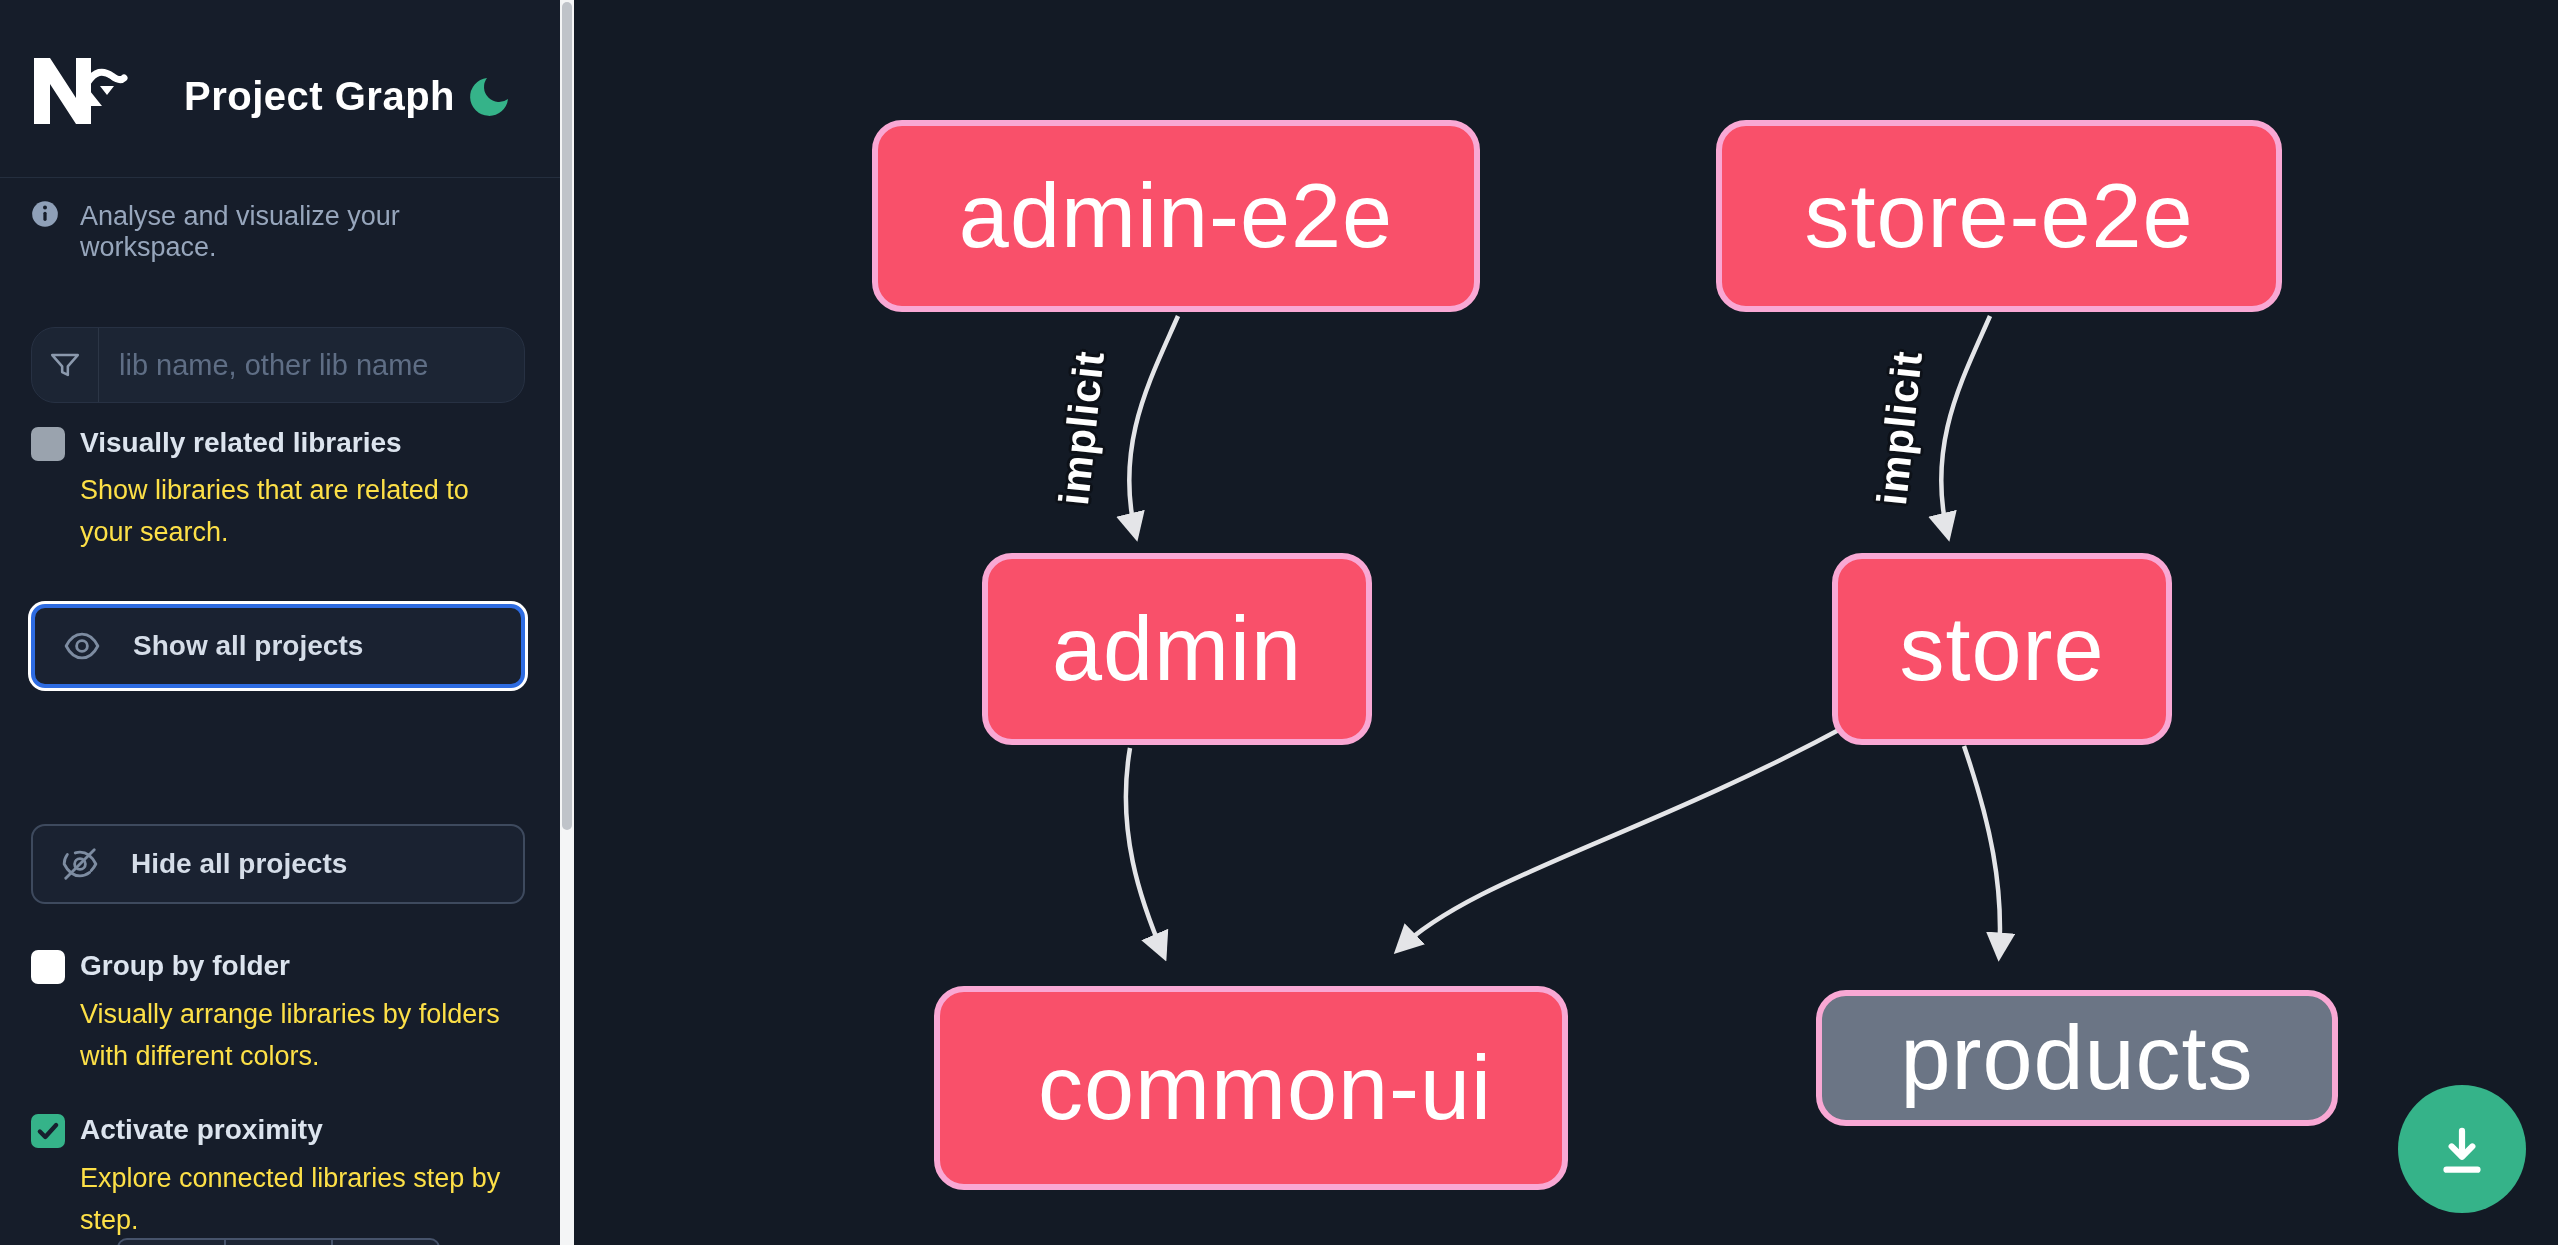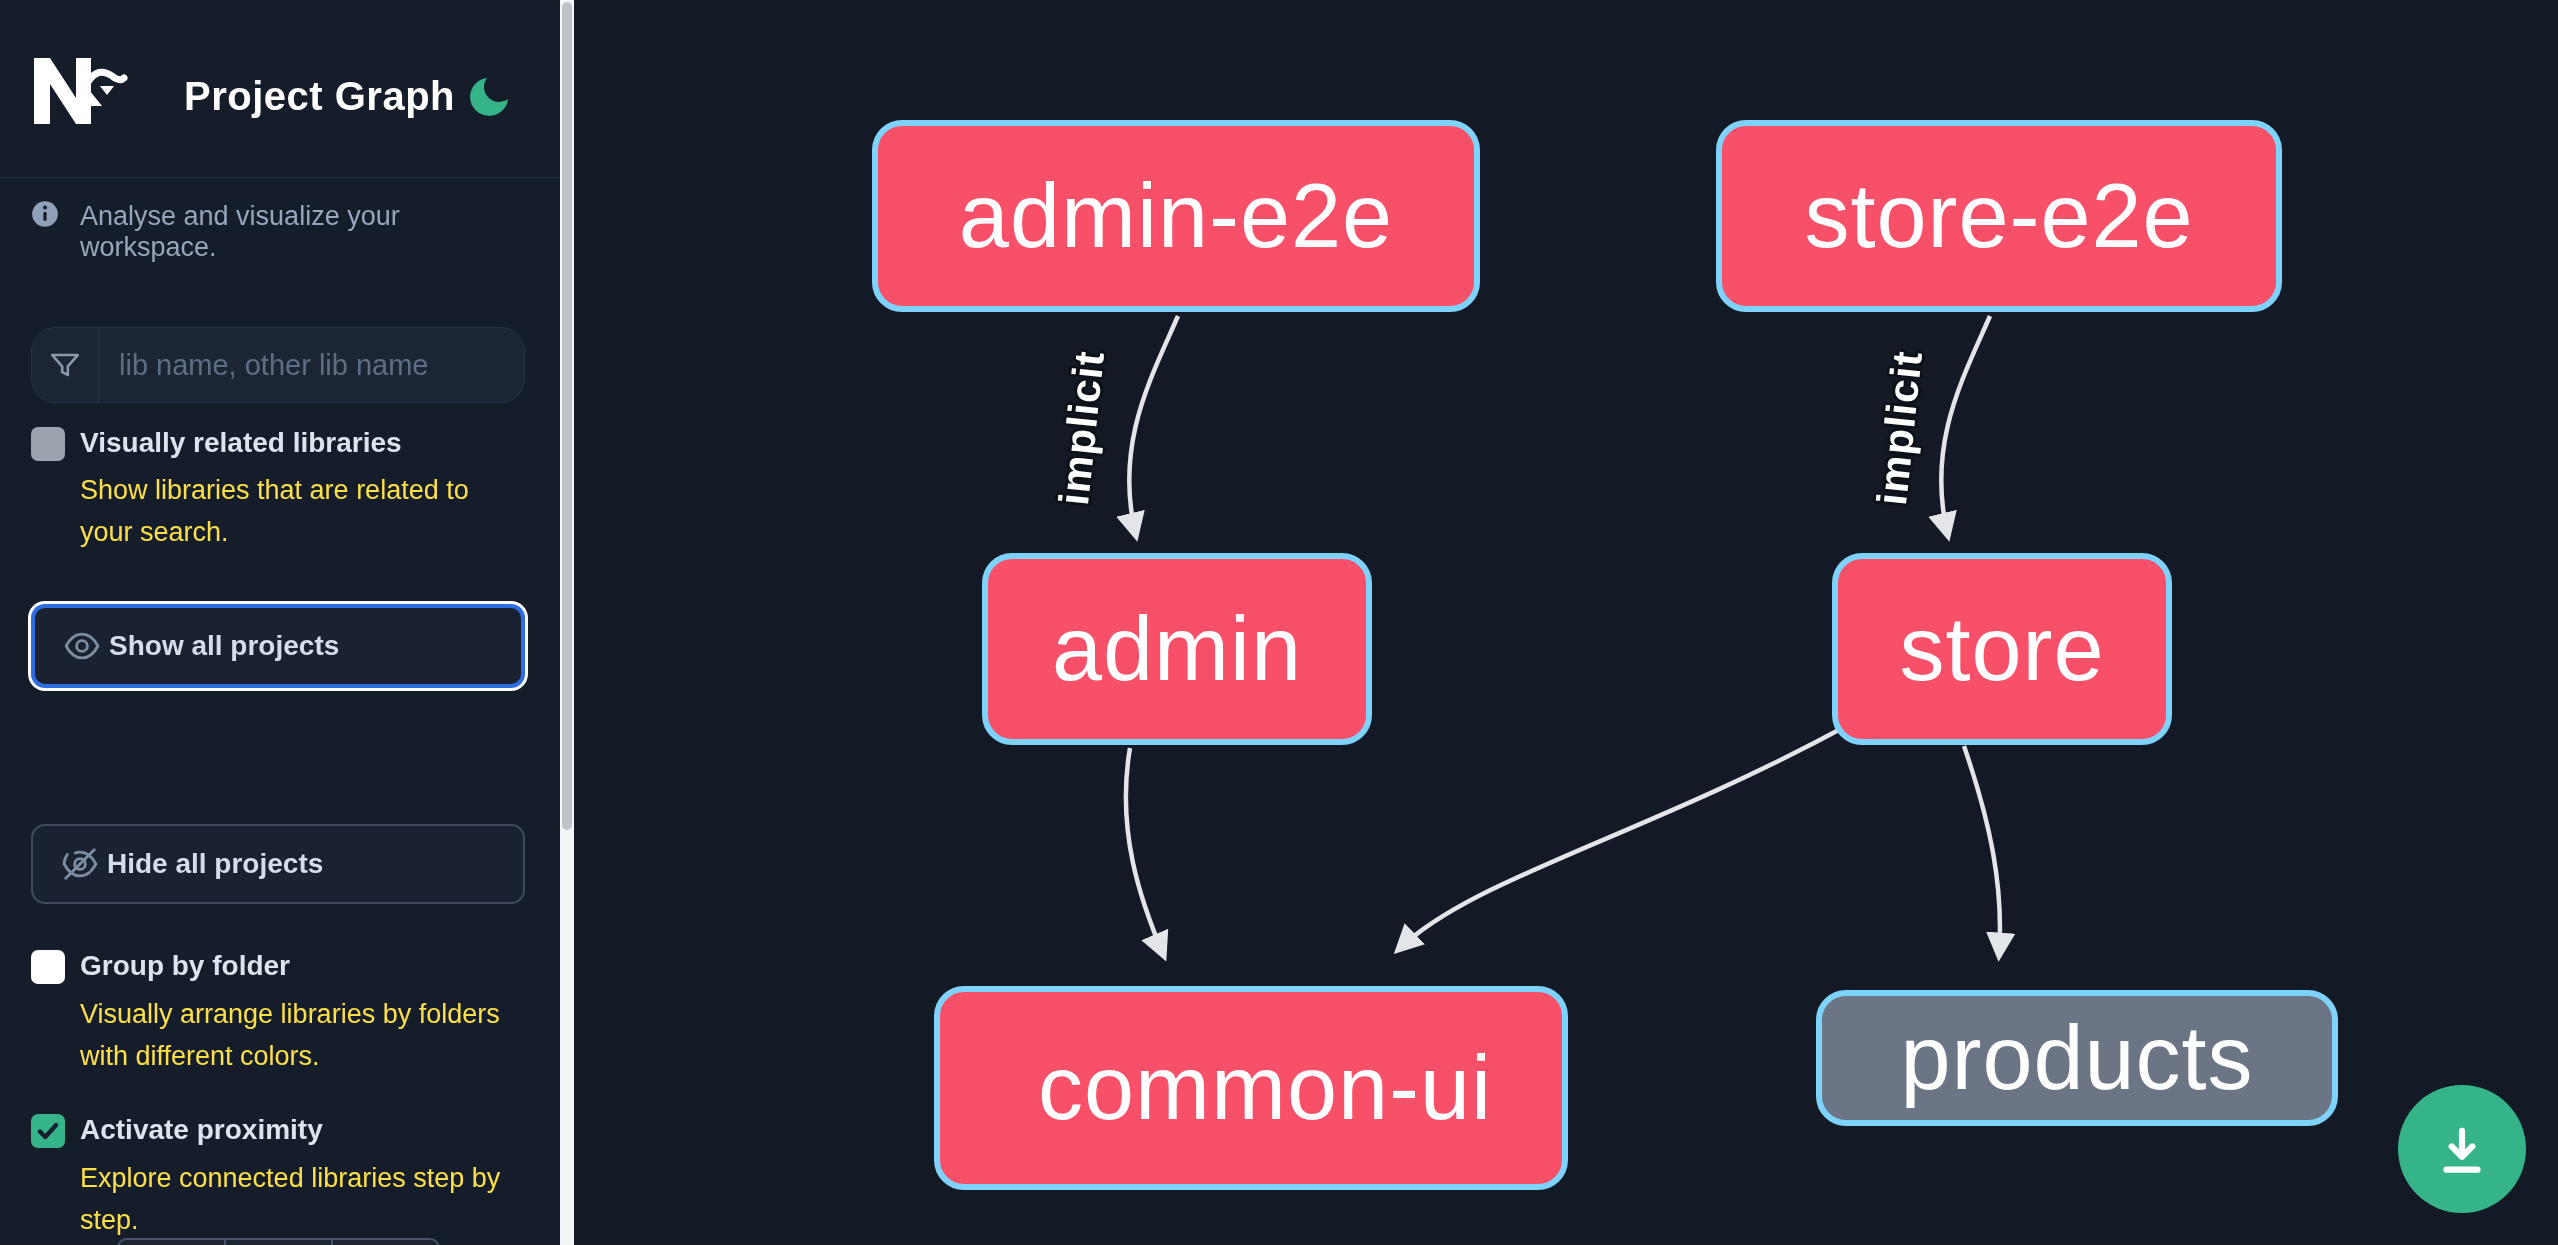--- a/index.html
+++ b/index.html
@@ -56,21 +56,21 @@
   .cbx {
     position:absolute; left:31px; width:34px; height:34px; border-radius:7px; cursor:pointer;
   }
   .cbx-gray { background:#9aa3ae; }
   .cbx-white { background:#ffffff; }
   .cbx-green { background:#35b389; display:flex; align-items:center; justify-content:center; }
   
   .sb-btn {
     position:absolute; left:31px; width:494px; height:84px;
     background:#1a2231; border-radius:14px;
-    display:flex; align-items:center; gap:8px; padding-left:28px; cursor:pointer;
+    display:flex; align-items:center; gap:32px; padding-left:28px; cursor:pointer;
     font-size:28px; font-weight:700; color:#d5dde8;
   }
   .sb-btn .ic { width:38px; height:38px; flex:0 0 auto; }
   .btn-focus { border:4px solid #2e6ce2; box-shadow:0 0 0 3px #ffffff; }
   .btn-red { border:3px solid #e63a4e; color:#f14255; height:80px; }
   .btn-plain { border:2px solid #3e4a5e; height:80px; }
   
   .stepper {
     position:absolute; left:117px; top:1238px; width:323px; height:14px;
     background:#1d2534; border:2px solid #46536b; border-bottom:none;
@@ -84,21 +84,21 @@
   }
   .scroll-thumb {
     position:absolute; left:2px; top:2px; width:10px; height:828px;
     background:#bfc3c9; border-radius:5px; cursor:grab;
   }
   
   .graph { position:absolute; left:574px; top:0; right:0; bottom:0; }
   .edges-svg { position:absolute; left:0; top:0; width:2558px; height:1245px; pointer-events:none; }
   .edges-svg path.edge { pointer-events:stroke; cursor:pointer; }
   .node {
-    position:absolute; border:6px solid #7dd3fc; border-radius:30px;
+    position:absolute; border:6px solid #f9a8d4; border-radius:30px;
     display:flex; align-items:center; justify-content:center;
     font-size:90px; color:#ffffff; cursor:pointer; letter-spacing:1px;
   }
   .node-affected { background:#f9506a; }
   .node-normal { background:#6b7585; }
   .edge-label {
     position:absolute; transform:translate(-50%,-50%) rotate(-84deg);
     font-size:42px; font-weight:700; color:#ffffff; letter-spacing:1px;
     text-shadow:
       -3px 0 0 #0d1118, 3px 0 0 #0d1118, 0 -3px 0 #0d1118, 0 3px 0 #0d1118,

